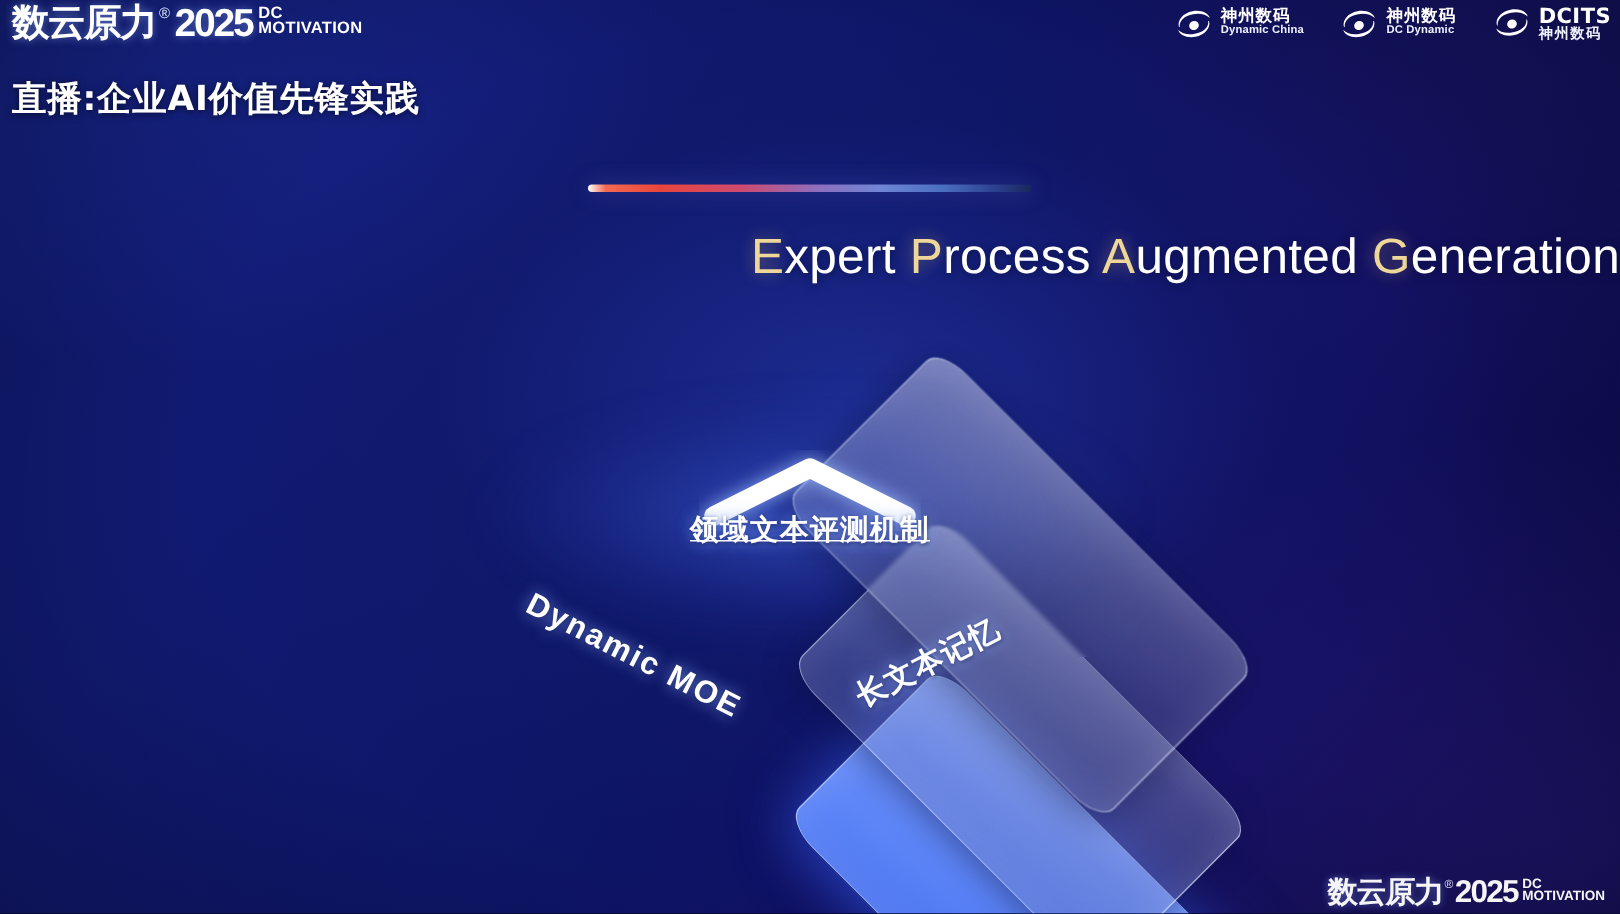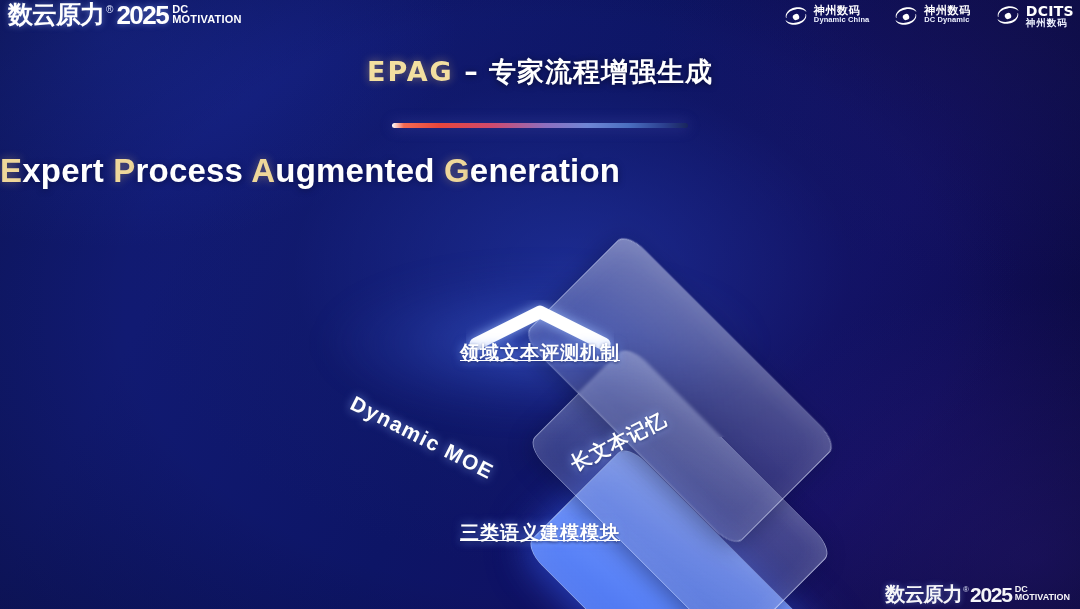--- a/index.html
+++ b/index.html
@@ -102,23 +102,23 @@
     position:absolute; top:123px; left:392px;
     width:296px; height:5px; border-radius:3px; z-index:5;
     background:linear-gradient(90deg,
       #ffffff 0%, #f36a52 4%, #e8463c 16%, #cf4a6e 34%,
       #8d6fc0 52%, #6f86d6 66%, #4a6ec0 80%, #2b3f8e 92%, #18255c 100%);
     box-shadow:0 0 14px rgba(120,120,220,.35);
   }
 
   .title-sub{
     position:absolute; top:152px; left:0; right:0;
-    text-align:left; z-index:5;
+    text-align:right; z-index:5;
     font-family:"Liberation Sans","DejaVu Sans",sans-serif;
-    font-size:33px; font-weight:700; white-space:nowrap;
+    font-size:33px; font-weight:400; white-space:nowrap;
     letter-spacing:.2px;
   }
   .title-sub .cap{ color:#efd79a; text-shadow:0 0 10px rgba(235,195,110,.4); }
   .title-sub .rest{ color:#ffffff; text-shadow:0 1px 6px rgba(10,14,60,.7); }
 
   
   .stack{
     position:absolute; left:50%; top:240px;
     transform:translateX(-50%);
     width:520px; height:340px; z-index:4;
@@ -286,24 +286,22 @@
         </svg>
         <span class="p-txt">
           <span class="p-cn big">DCITS</span>
           <span class="p-en cnsub">神州数码</span>
         </span>
       </div>
 
     </div>
   </div>
 
-
-  <div class="title-main">
-    <span class="gold">EPAG</span><span class="wht"> – </span><span class="wht">专家流程增强生成</span>
-  </div>
+  <div class="headline">直播:企业AI价值先锋实践</div>
+
 
   <div class="divider"></div>
 
   <div class="title-sub">
     <span class="cap">E</span><span class="rest">xpert </span><span class="cap">P</span><span class="rest">rocess </span><span class="cap">A</span><span class="rest">ugmented </span><span class="cap">G</span><span class="rest">eneration</span>
   </div>
 
   <div class="glow-under"></div>
 
   <div class="stack">
@@ -322,21 +320,20 @@
 
     <svg class="chevron" viewBox="0 0 148 54">
       <path d="M10 44 L74 12 L138 44" fill="none" stroke="#ffffff" stroke-width="13" stroke-linecap="round" stroke-linejoin="round" style="filter:drop-shadow(0 0 6px rgba(160,190,255,.8))"></path>
     </svg>
 
     <div class="plate-label lbl-top">领域文本评测机制</div>
 
     <div class="edge-label lbl-left">Dynamic  MOE</div>
     <div class="edge-label lbl-right">长文本记忆</div>
 
-    <div class="plate-label lbl-bot">三类语义建模模块</div>
   </div>
 
   <div class="watermark">
     <span class="wm-cn">数云原力</span>
     <span class="wm-reg">®</span>
     <span class="wm-year">2025</span>
     <span class="wm-dc">
       <span class="l1">DC</span>
       <span class="l2">MOTIVATION</span>
     </span>

